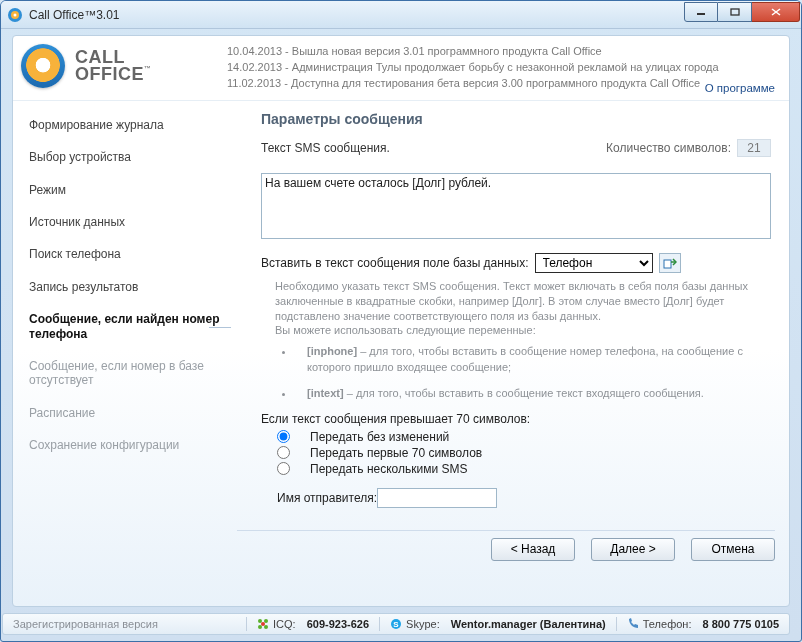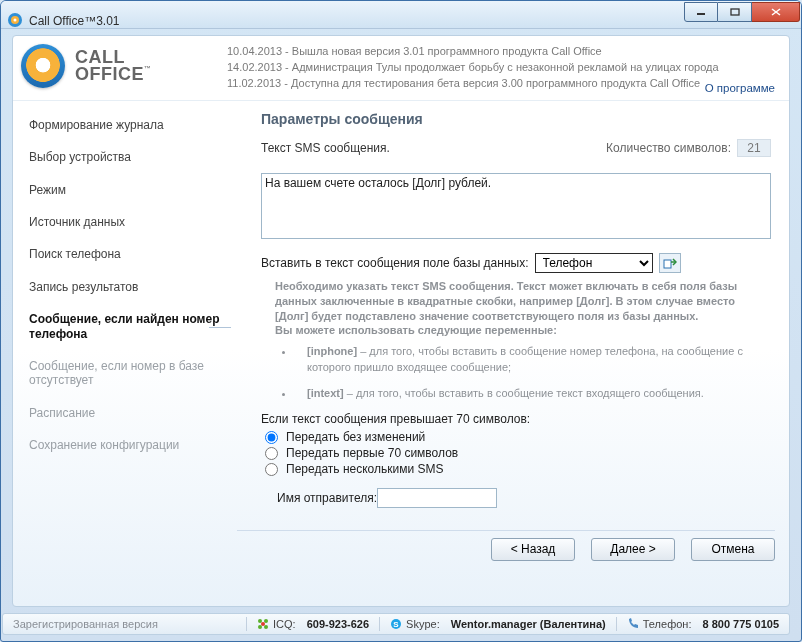--- a/index.html
+++ b/index.html
@@ -10,21 +10,21 @@
   width: 802px; height: 642px;
   background: linear-gradient(#d4e6f5, #cfdff0);
   border: 1px solid #3c6fa7;
   border-radius: 6px 6px 3px 3px;
   position: relative;
 }
 .titlebar {
   height: 28px;
   background: linear-gradient(#eaf3fb, #d0e3f3);
   border-bottom: 1px solid #b0c6dc;
-  display: flex; align-items: flex-end;
+  display: flex; align-items: center;
   padding-left: 6px;
   border-radius: 5px 5px 0 0;
 }
 .titlebar .appicon { width: 16px; height: 16px; margin-right: 6px; }
 .titlebar .title { font-size: 12px; color: #2d2d2d; }
 .winbtns { position: absolute; top: 1px; right: 1px; display: flex; }
 .winbtn { width: 34px; height: 20px; border: 1px solid #4a6d94; border-left: none; display:flex; align-items:center; justify-content:center; font-family: sans-serif; font-size: 11px; }
 .winbtn:first-child { border-left: 1px solid #4a6d94; border-radius: 0 0 0 3px; }
 .winbtn:last-child { border-radius: 0 0 3px 0; }
 .winbtn.min, .winbtn.max { background: linear-gradient(#f0f7fd,#c9deef); color:#2f2f2f; }
@@ -104,27 +104,27 @@
   flex: none; width: 118px; height: 20px;
   border: 1px solid #2a2a2a; font-size: 12px; padding-left:3px;
   background:#fff;
 }
 .db-action {
   width:22px; height:20px; border:1px solid #9fb7c9; background:#eaf2f9;
   display:flex; align-items:center; justify-content:center; cursor:pointer;
 }
 .db-action svg { width:14px; height:12px; }
 
-.help-para { font-size:11px; color:#8e9297; margin:6px 0 6px 14px; line-height:1.35;font-weight:bold; }
+.help-para { font-size:11px; color:#8e9297; margin:6px 0 6px 14px; line-height:1.35; }
 .help-list { list-style: disc; margin-left: 34px; font-size:11px; color:#8e9297; line-height:1.45; }
 .help-list li { margin-bottom: 10px; padding-left: 12px; }
 .help-list b { font-weight:700; color:#8e9297; }
 
 .limit-heading { font-size:12px; color:#222; margin-top:6px; margin-bottom:4px; }
-.radio-row { display:flex; align-items:flex-end; gap:8px; font-size:12px; color:#222; margin:2px 4px; }
+.radio-row { display:flex; align-items:flex-start; gap:20px; font-size:12px; color:#222; margin:2px 16px; }
 .radio-row input { width:13px; height:13px; }
 
 .sender-row { display:flex; align-items:center; gap:0; font-size:12px; color:#222; margin-top:12px;margin-left:16px; }
 .sender-input { width:120px; height:20px; border:1px solid #9fb7c9; padding:0 3px; font-size:12px;}
 
 
 .nav-buttons {
   position:absolute; right: 14px; bottom: 6px;
   display:flex; gap:16px;
 }

